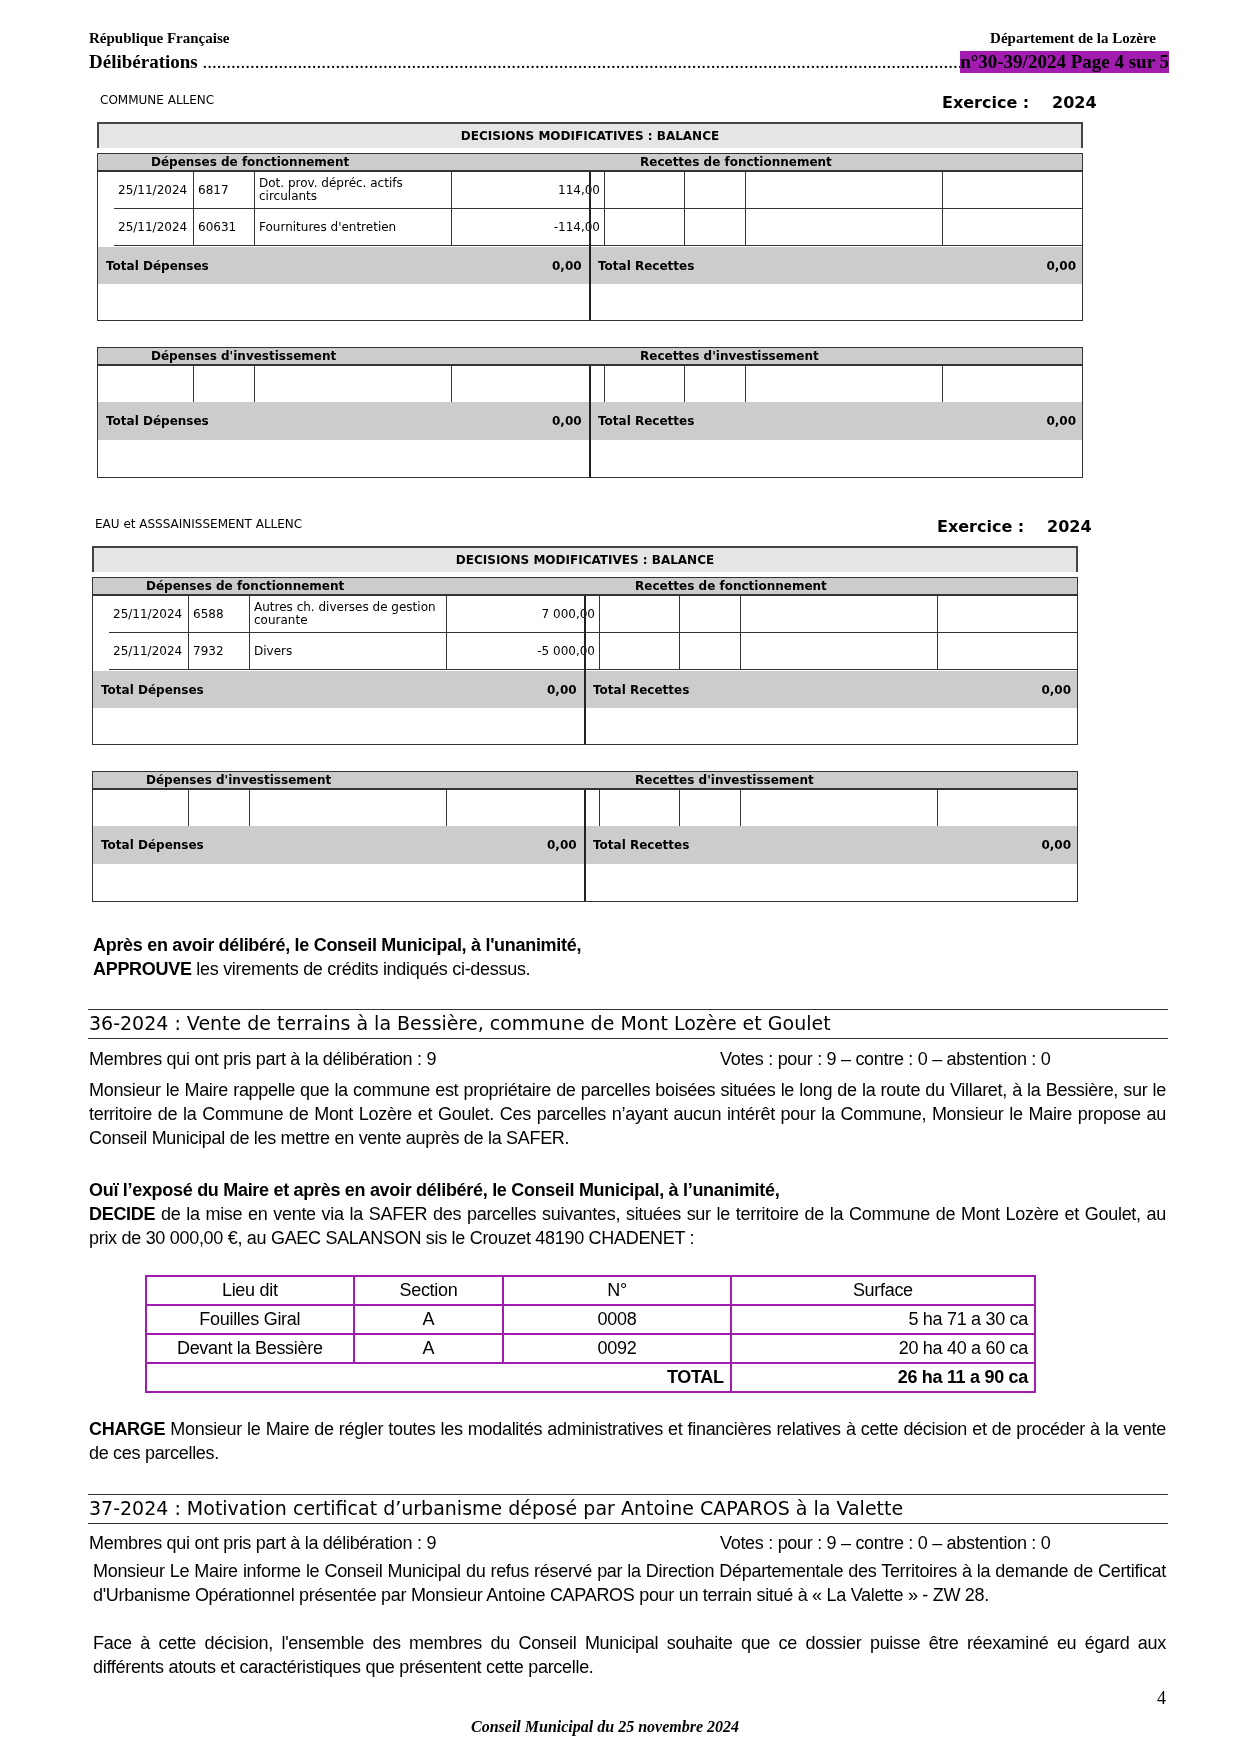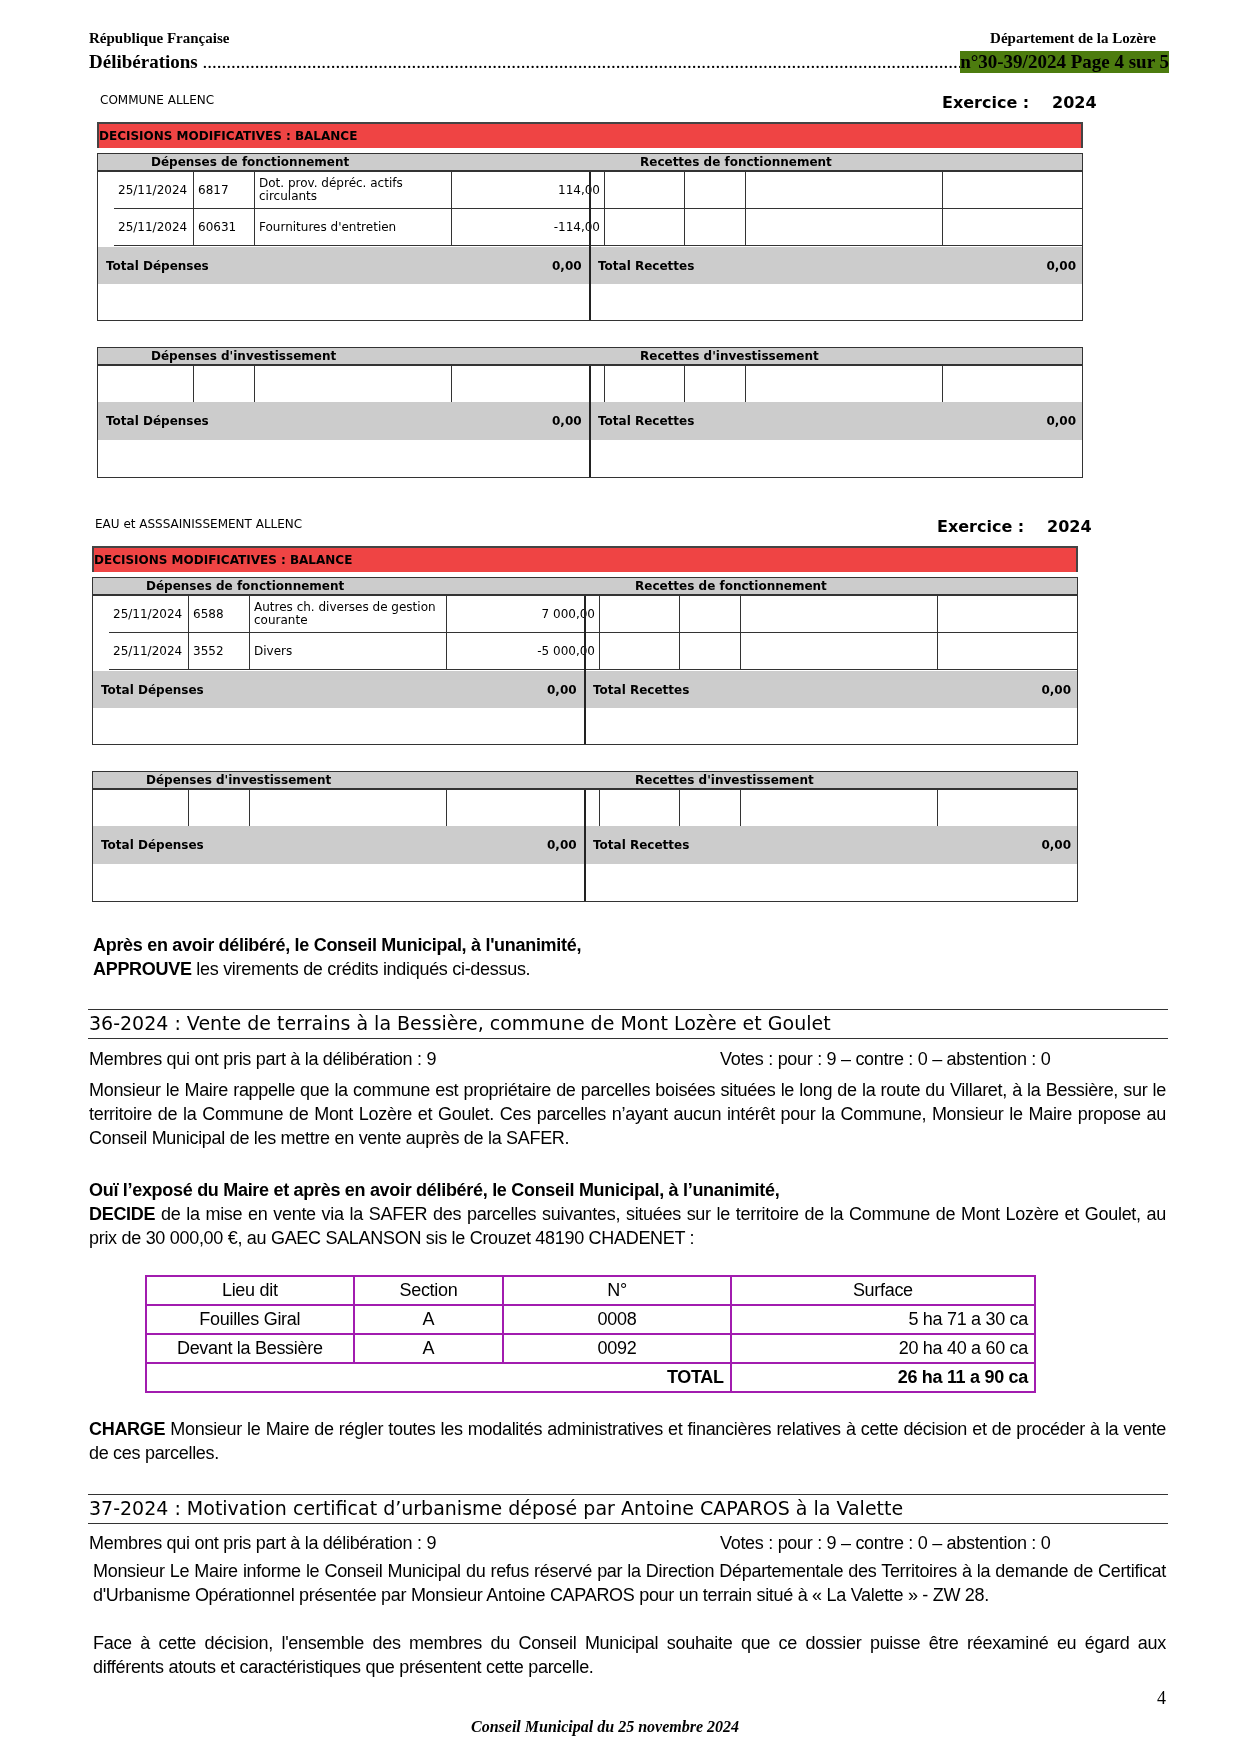--- a/index.html
+++ b/index.html
@@ -7,22 +7,22 @@
   .abs { position: absolute; }
   .serif { font-family: "Liberation Serif", "DejaVu Serif", serif; }
   .dv { font-family: "DejaVu Sans", "Liberation Sans", sans-serif; }
   .narrow { font-family: "Liberation Sans", sans-serif; letter-spacing: -0.3px; }
 
   .hdr-small { font-size: 15px; font-weight: bold; }
   .hdr-big { font-size: 19px; font-weight: bold; }
 
   .org { font-size: 12px; }
   .ex-label { font-size: 16px; font-weight: bold; margin-left: 8px; }
-  .title-bar { position: absolute; background: #ef4444; border: 2px solid #444; border-bottom: none; border-right-width: 2px;
-               font-size: 12px; font-weight: bold; text-align: left; line-height: 24px; }
+  .title-bar { position: absolute; background: #e5e5e5; border: 2px solid #444; border-bottom: none; border-right-width: 2px;
+               font-size: 12px; font-weight: bold; text-align: center; line-height: 24px; }
   .sec { position: absolute; border: 1.5px solid #333; }
   .sec-head { position: absolute; left: 0; right: 0; top: 0; height: 18px; background: #cccccc; border-bottom: 2px solid #333;
               font-size: 12px; font-weight: bold; }
   .sec-head span { position: absolute; top: 1px; margin-left: 47px; }
   .row { position: absolute; left: 16px; right: 0; border-bottom: 1.5px solid #333; }
   .cell { position: absolute; top: 0; bottom: 0; border-right: 1.5px solid #333; font-size: 12px; padding: 0 4px; display: flex; align-items: center; line-height: 13px; }
   .cell.r { justify-content: flex-end; }
   .total-bar { position: absolute; left: 0; right: 0; background: #cccccc; font-size: 12px; font-weight: bold; }
   .total-bar span { position: absolute; top: 50%; transform: translateY(-50%); }
   .mid-line { position: absolute; top: 18px; bottom: 0; border-left: 2px solid #222; }
@@ -36,21 +36,21 @@
 </style>
 </head>
 <body>
 
 <div class="abs serif hdr-small" style="left:89px;top:30px;">République Française</div>
 <div class="abs serif hdr-small" style="right:85px;top:30px;">Département de la Lozère</div>
 <div class="abs serif hdr-big" style="left:89px;top:51px;width:1080px;height:24px;overflow:hidden;white-space:nowrap;">
   <span>Délibérations</span>
   <span style="font-weight:normal;"> ...........................................................................................................................................................................................................................</span>
 </div>
-<div class="abs serif hdr-big" style="right:72px;top:51px;background:#4d7c0f;padding-left:0;">n°30-39/2024 Page 4 sur 5</div>
+<div class="abs serif hdr-big" style="right:72px;top:51px;background:#a21caf;padding-left:0;">n°30-39/2024 Page 4 sur 5</div>
 
 <div class="abs dv org" style="left:100px;top:93px;">COMMUNE ALLENC</div>
 <div class="abs dv ex-label" style="left:934px;top:93px;">Exercice :</div>
 <div class="abs dv ex-label" style="left:1044px;top:93px;">2024</div>
 
 <div class="title-bar dv" style="left:97px;top:122px;width:986px;height:26px;">DECISIONS MODIFICATIVES : BALANCE</div>
 
 <div class="sec dv" style="left:97px;top:153px;width:986px;height:168px;">
   <div class="sec-head">
     <span style="left:6px;">Dépenses de fonctionnement</span>
@@ -121,21 +121,21 @@
     <div class="cell" style="left:0;width:80px;">25/11/2024</div>
     <div class="cell" style="left:80px;width:61px;">6588</div>
     <div class="cell" style="left:141px;width:197px;">Autres ch. diverses de gestion courante</div>
     <div class="cell r" style="left:338px;width:153px;">7 000,00</div>
     <div class="cell" style="left:491px;width:80px;"></div>
     <div class="cell" style="left:571px;width:61px;"></div>
     <div class="cell" style="left:632px;width:197px;"></div>
   </div>
   <div class="row" style="top:55px;height:37px;">
     <div class="cell" style="left:0;width:80px;">25/11/2024</div>
-    <div class="cell" style="left:80px;width:61px;">3552</div>
+    <div class="cell" style="left:80px;width:61px;">7932</div>
     <div class="cell" style="left:141px;width:197px;">Divers</div>
     <div class="cell r" style="left:338px;width:153px;text-align:right;">-5 000,00</div>
     <div class="cell" style="left:491px;width:80px;"></div>
     <div class="cell" style="left:571px;width:61px;"></div>
     <div class="cell" style="left:632px;width:197px;"></div>
   </div>
   <div class="total-bar" style="top:93px;height:37px;">
     <span style="left:8px;">Total Dépenses</span>
     <span style="left:454px;">0,00</span>
     <span style="left:500px;">Total Recettes</span>

